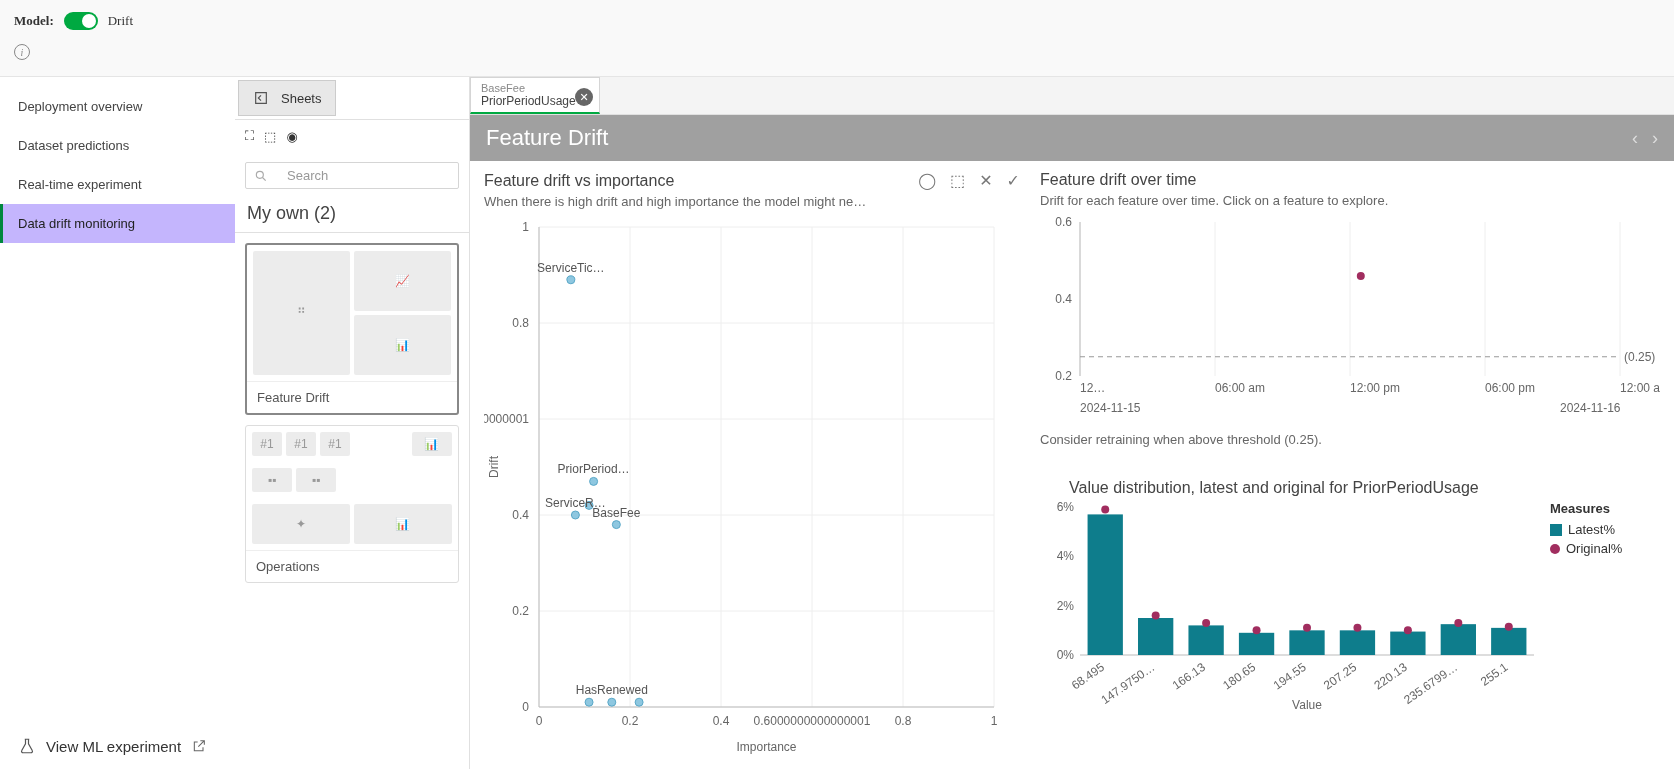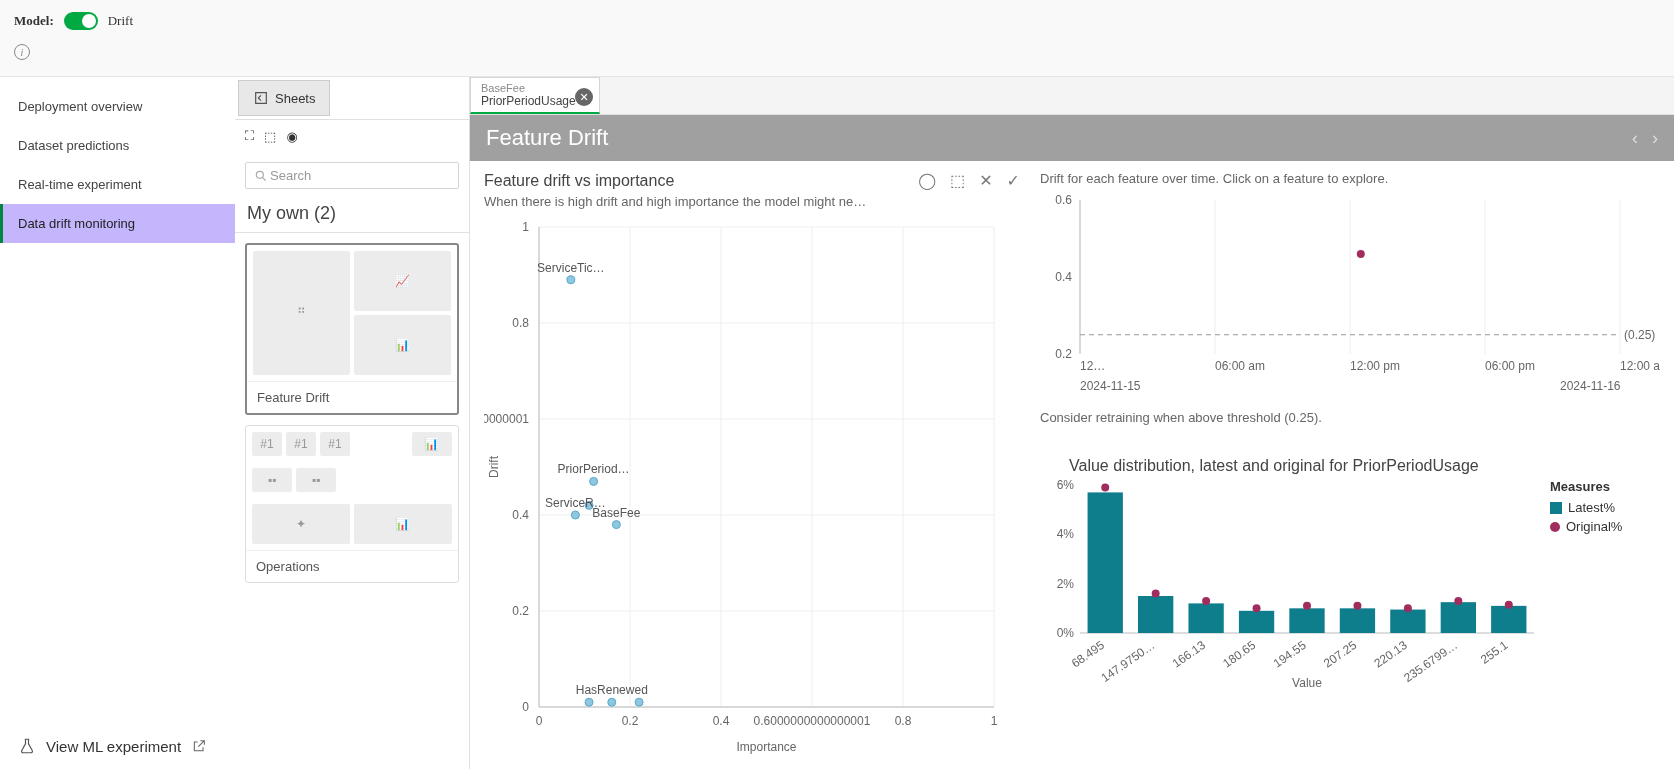--- a/index.html
+++ b/index.html
@@ -11,22 +11,22 @@
 .status-line { display:flex; align-items:center; gap:8px; padding: 8px 14px 16px; color:#555; border-bottom:1px solid #e5e5e5; background:#f9f9f9; }
 .top-wrap { background:#f9f9f9; }
 .info-icon { width:16px; height:16px; border:1px solid #888; border-radius:50%; display:flex; align-items:center; justify-content:center; font-size:10px; color:#888; font-style:italic; font-family:serif; }
 .layout { display:flex; height:calc(100% - 76px); }
 .leftnav { width:235px; padding-top:10px; }
 .leftnav .item { padding:12px 18px; color:#444; cursor:pointer; }
 .leftnav .item.active { background:#c4b5fd; border-left:3px solid #00873d; color:#222; font-weight:500; padding-left:15px; }
 .leftnav .footer { position:absolute; bottom:14px; left:18px; display:flex; align-items:center; gap:10px; color:#333; font-size:15px; }
 .mid { width:235px; border-right:1px solid #e0e0e0; background:#fff; }
 .mid-top { display:flex; border-bottom:1px solid #e0e0e0; }
-.sheets-btn { display:flex; align-items:center; gap:6px; padding:9px 14px; background:#e8e8e8; border:1px solid #ccc; margin:3px; cursor:pointer; }
-.search { margin:10px 10px 6px; border:1px solid #d5d5d5; border-radius:2px; display:flex; align-items:center; padding:5px 8px; gap:2px; color:#999; }
+.sheets-btn { display:flex; align-items:center; gap:12px; padding:9px 14px; background:#e8e8e8; border:1px solid #ccc; margin:3px; cursor:pointer; }
+.search { margin:10px 10px 6px; border:1px solid #d5d5d5; border-radius:2px; display:flex; align-items:center; padding:5px 8px; gap:19px; color:#999; }
 .tab-head { padding:8px 12px; font-size:18px; color:#444; border-bottom:1px solid #e0e0e0; }
 .thumb { border:2px solid #888; border-radius:3px; margin:10px; padding:0; }
 .thumb.inactive { border:1px solid #ddd; }
 .thumb .imgs { display:flex; gap:4px; padding:6px; }
 .thumb .imgbox { background:#ececec; border-radius:2px; flex:1; display:flex; align-items:center; justify-content:center; color:#999; height:60px; font-size:12px; }
 .thumb .imgcol { display:flex; flex-direction:column; gap:4px; flex:1; }
 .thumb .imgcol .imgbox { height:28px; }
 .thumb .tlabel { padding:8px 10px; font-size:13px; color:#555; border-top:1px solid #eee; }
 .thumb .row2 { display:flex; gap:4px; padding:6px; }
 .main { flex:1; display:flex; flex-direction:column; background:#fff; overflow:hidden; }
@@ -207,20 +207,23 @@
             <circle class="pt" cx="127.8" cy="485.2" r="4"></circle>
             <text class="ptlbl" x="127.8" y="477.2" text-anchor="middle">HasRenewed</text>
             <circle class="pt" cx="105.05" cy="485.2" r="4"></circle>
             <circle class="pt" cx="155.1" cy="485.2" r="4"></circle>
             <text x="282.5" y="534" text-anchor="middle">Importance</text>
             <text transform="rotate(-90 14 250)" x="14" y="250" text-anchor="middle">Drift</text>
           </svg>
       </div>
 
       <div class="chart-col">
+        <div class="ch-title">
+            <span>Feature drift over time</span>
+          </div>
         <div class="ch-sub">Drift for each feature over time. Click on a feature to explore.</div>
         <svg id="svg-time" width="620" height="210">
             <text x="32" y="164" text-anchor="end">0.2</text>
             <text x="32" y="86.99999999999999" text-anchor="end">0.4</text>
             <text x="32" y="10" text-anchor="end">0.6</text>
             <line class="grid" x1="40" y1="6" x2="40" y2="160"></line>
             <text x="40" y="176" text-anchor="start">12…</text>
             <line class="grid" x1="175" y1="6" x2="175" y2="160"></line>
             <text x="175" y="176" text-anchor="start">06:00 am</text>
             <line class="grid" x1="310" y1="6" x2="310" y2="160"></line>

